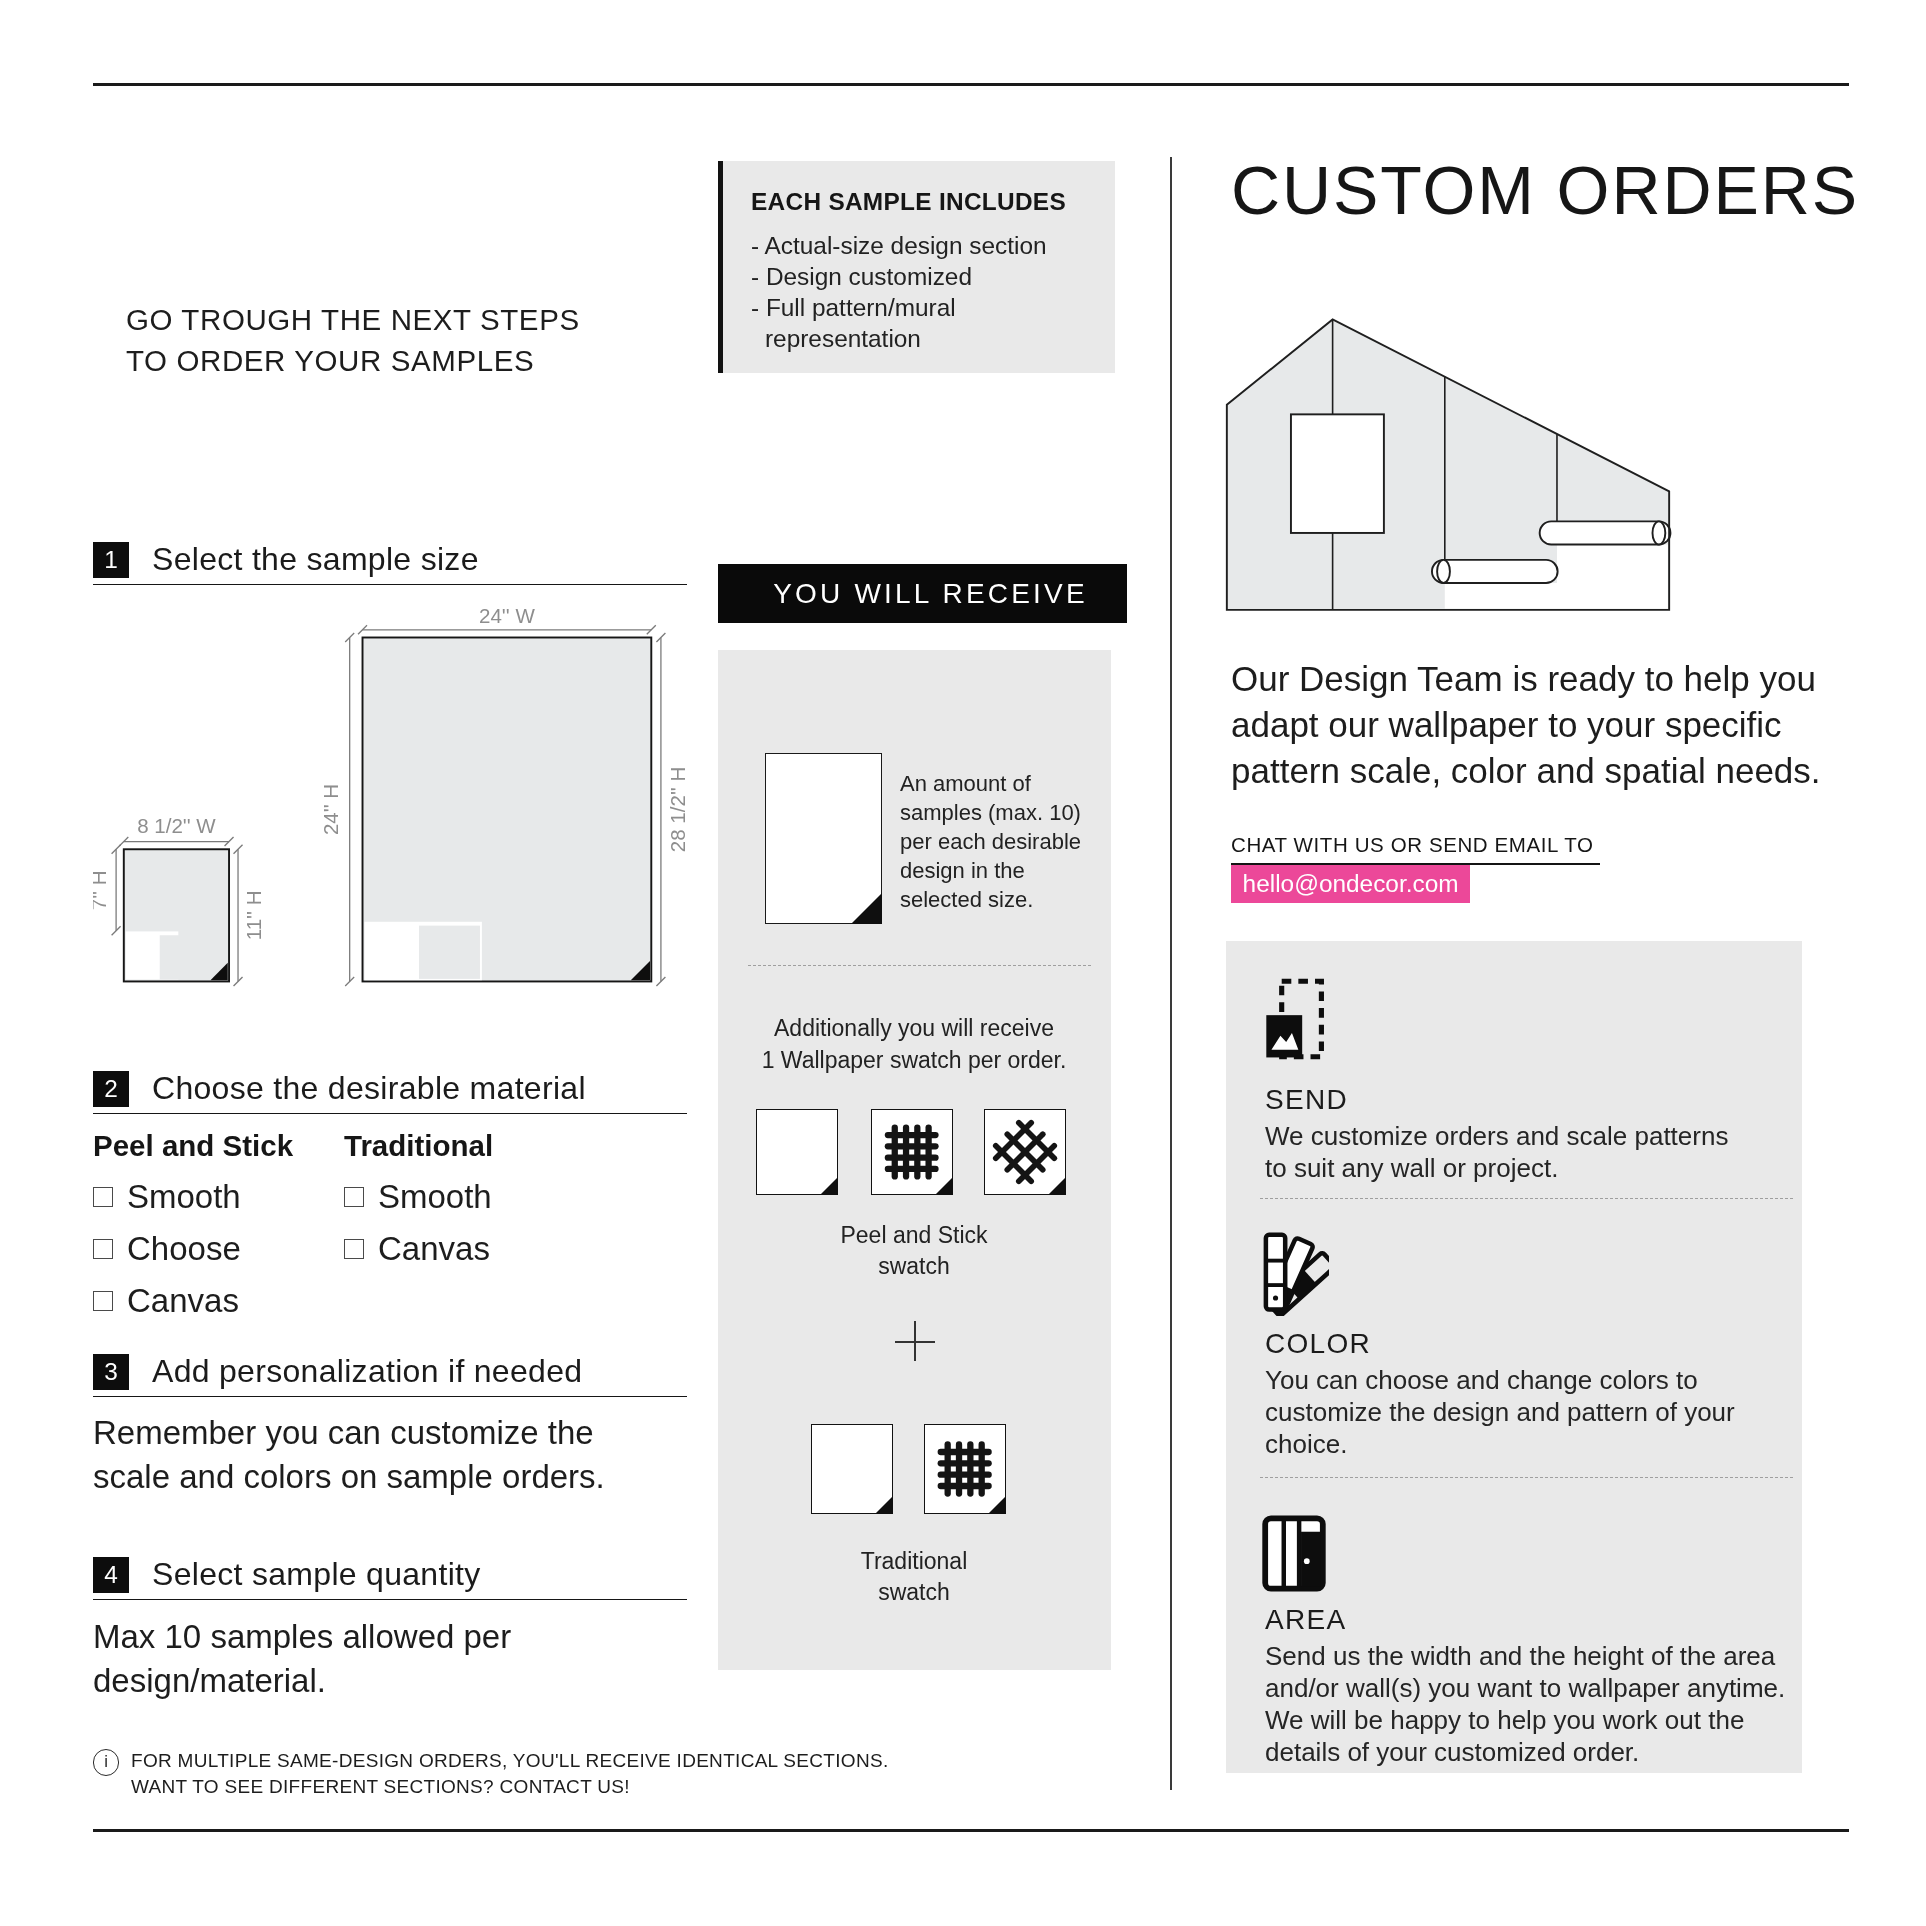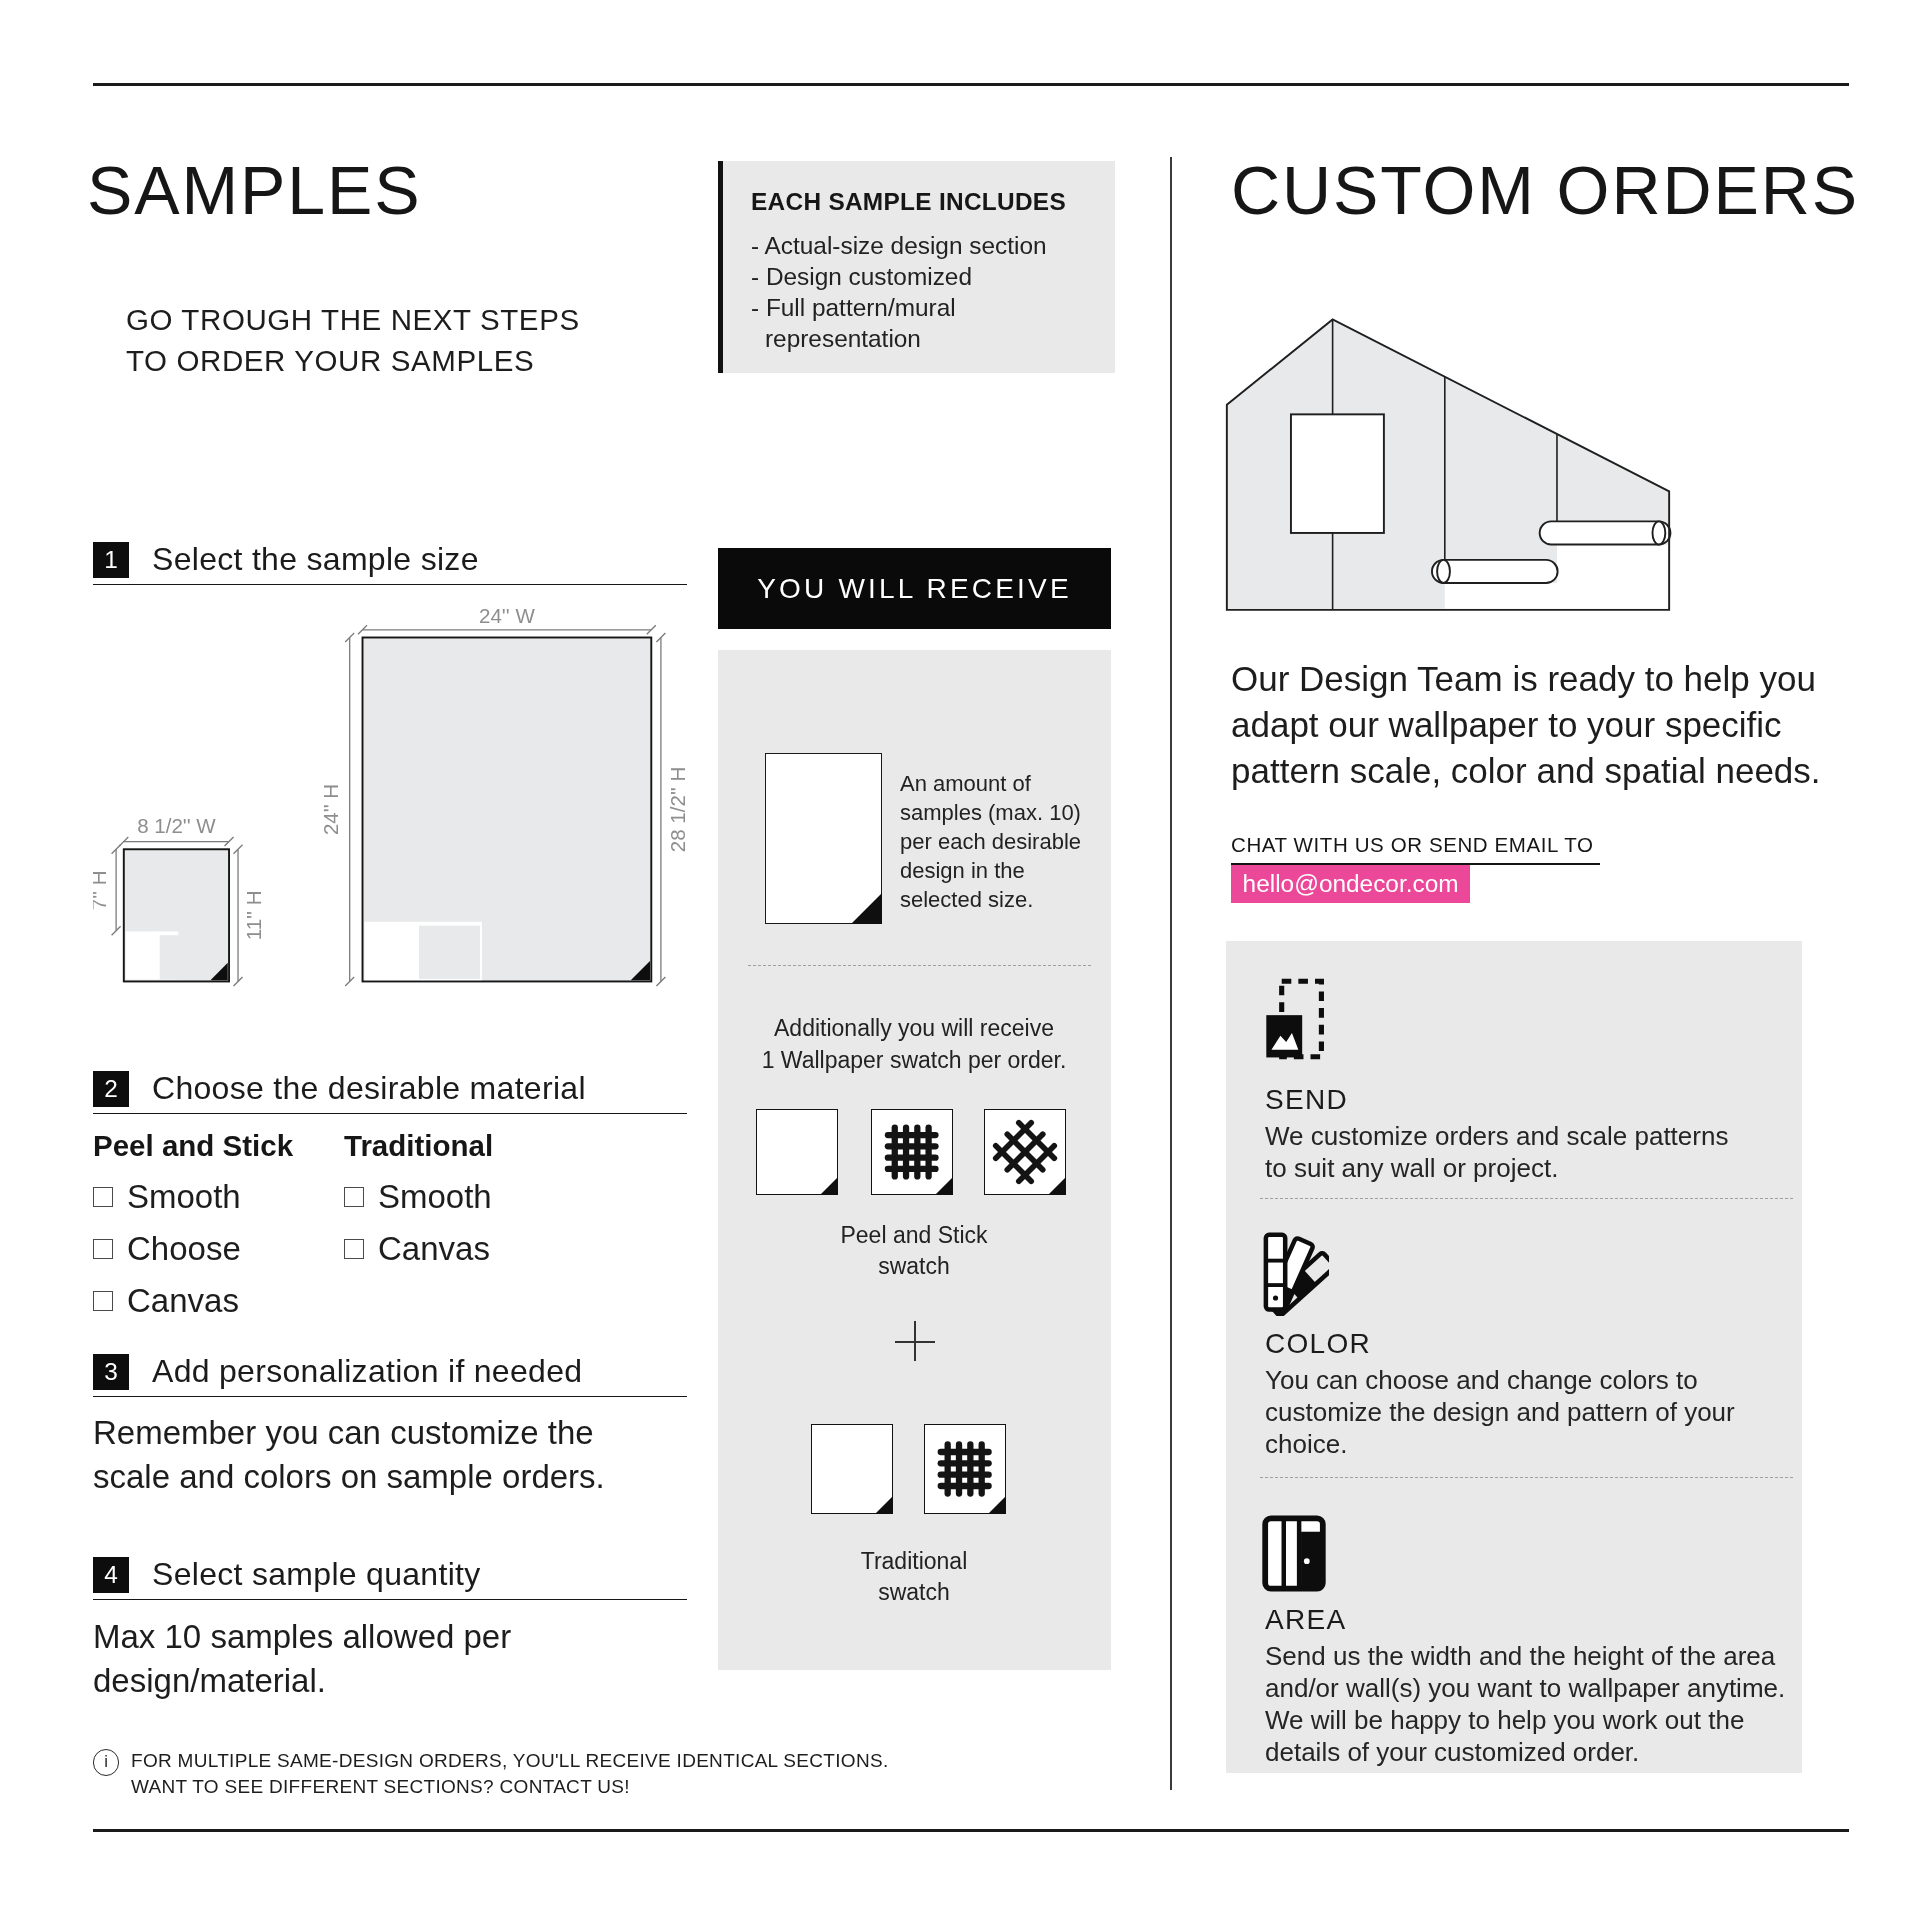--- a/index.html
+++ b/index.html
@@ -56,21 +56,20 @@
 </head>
 <body>
 
 <div class="page">
 
   <div class="abs rule" style="left:93px;top:83px;width:1756px;"></div>
   <div class="abs rule" style="left:93px;top:1829px;width:1756px;"></div>
 
   <div class="abs vrule" style="left:1170px;top:157px;height:1633px;"></div>
 
-  <div class="abs big-title" style="left:87px;top:151px;">SAMPLES</div>
 
   <div class="abs intro" style="left:95px;top:299px;">
     <div>GO TROUGH THE NEXT STEPS</div>
     <div>TO ORDER YOUR SAMPLES</div>
   </div>
 
   <div class="abs includes-box" style="left:718px;top:161px;width:397px;height:212px;">
     <div class="includes-title">EACH SAMPLE INCLUDES</div>
     <div class="includes-item">- Actual-size design section</div>
     <div class="includes-item">- Design customized</div>
@@ -165,21 +164,21 @@
     <div class="step-num">4</div>
     <div class="step-label">Select sample quantity</div>
   </div>
   <div class="abs step-body" style="left:93px;top:1615px;width:629px;">Max 10 samples allowed per design/material.</div>
 
   <div class="abs footnote" style="left:93px;top:1748px;width:809px;">
     <span class="info-circle">i</span>
     <span class="footnote-text" style="width:758px;">FOR MULTIPLE SAME-DESIGN ORDERS, YOU'LL RECEIVE IDENTICAL SECTIONS. WANT TO SEE DIFFERENT SECTIONS? CONTACT US!</span>
   </div>
 
-  <div class="abs ywr-header" style="left:718px;top:548px;width:393px;height:81px;">YOU WILL RECEIVE</div>
+  <div class="abs ywr-header" style="left:718px;top:564px;width:393px;height:59px;padding-left:16px;">YOU WILL RECEIVE</div>
   <div class="abs m-panel" style="left:718px;top:650px;width:393px;height:1020px;"></div>
 
   <div class="abs page-icon" style="left:765px;top:753px;width:117px;height:171px;">
     <div class="fold-big"></div>
   </div>
   <div class="abs receive-text" style="left:900px;top:769px;width:200px;">An amount of samples (max. 10) per each desirable design in the selected size.</div>
 
   <div class="abs dashed" style="left:748px;top:965px;width:343px;"></div>
 
   <div class="abs add-text center-text" style="left:724px;top:1012px;width:380px;">

